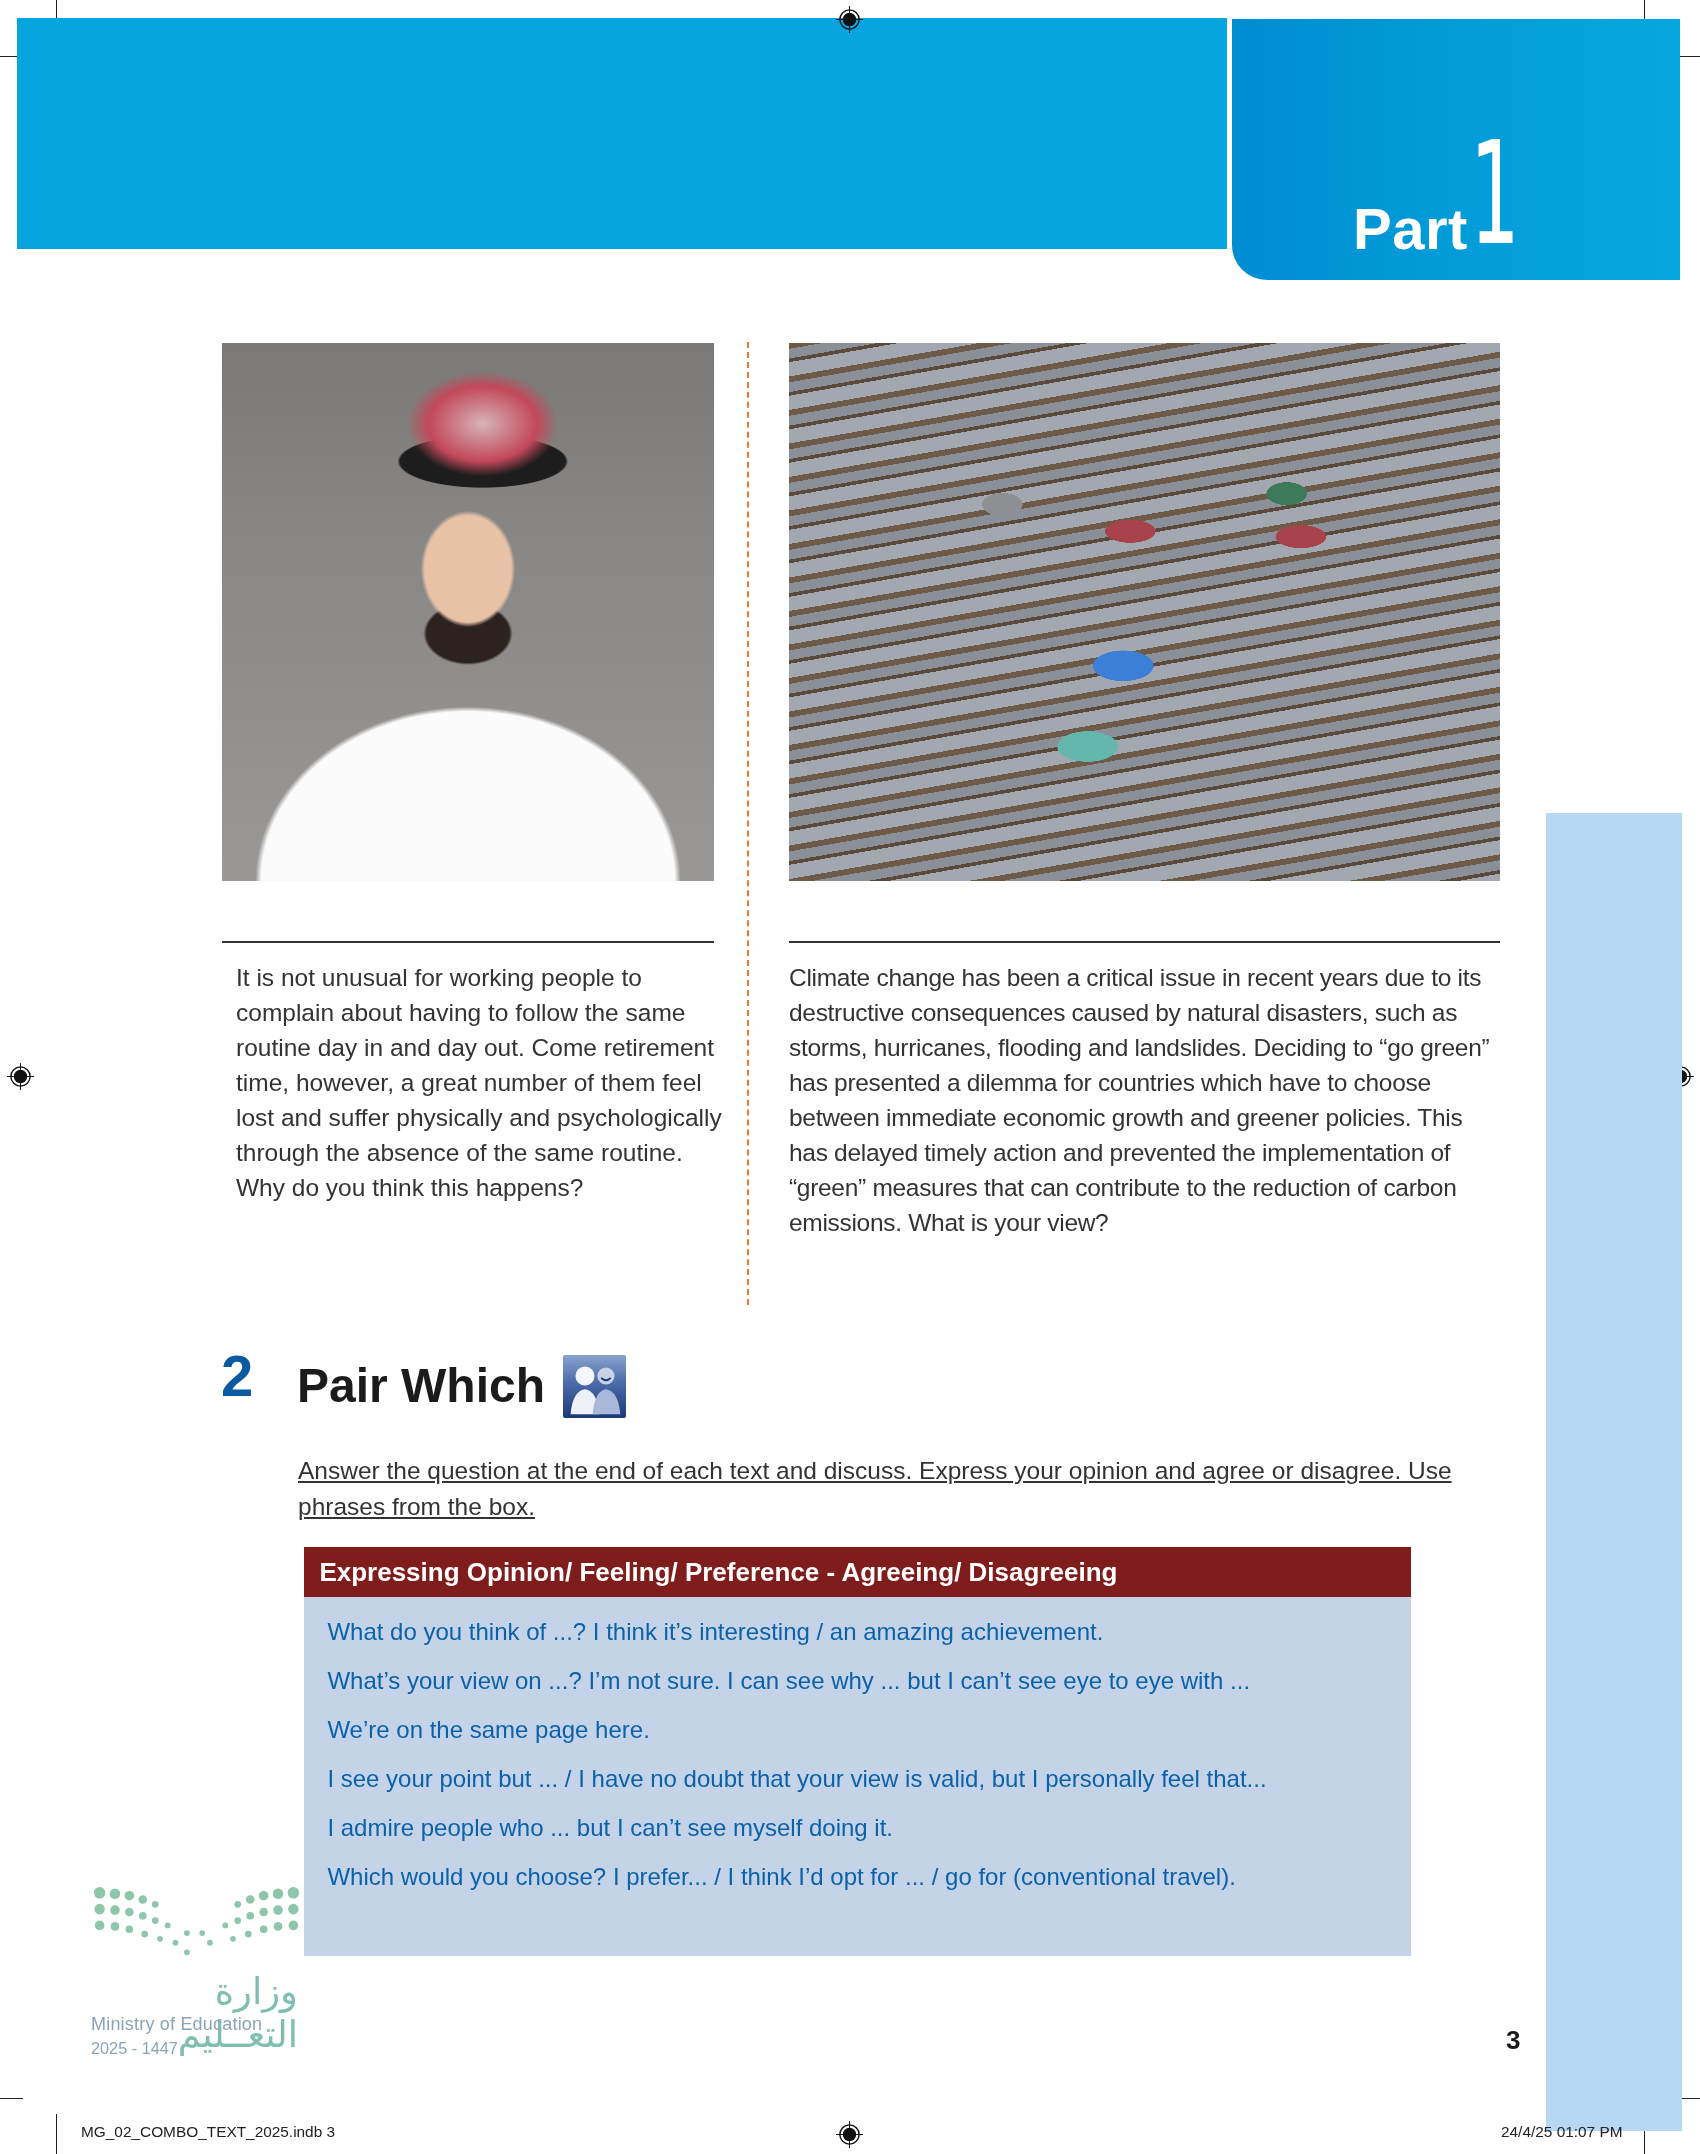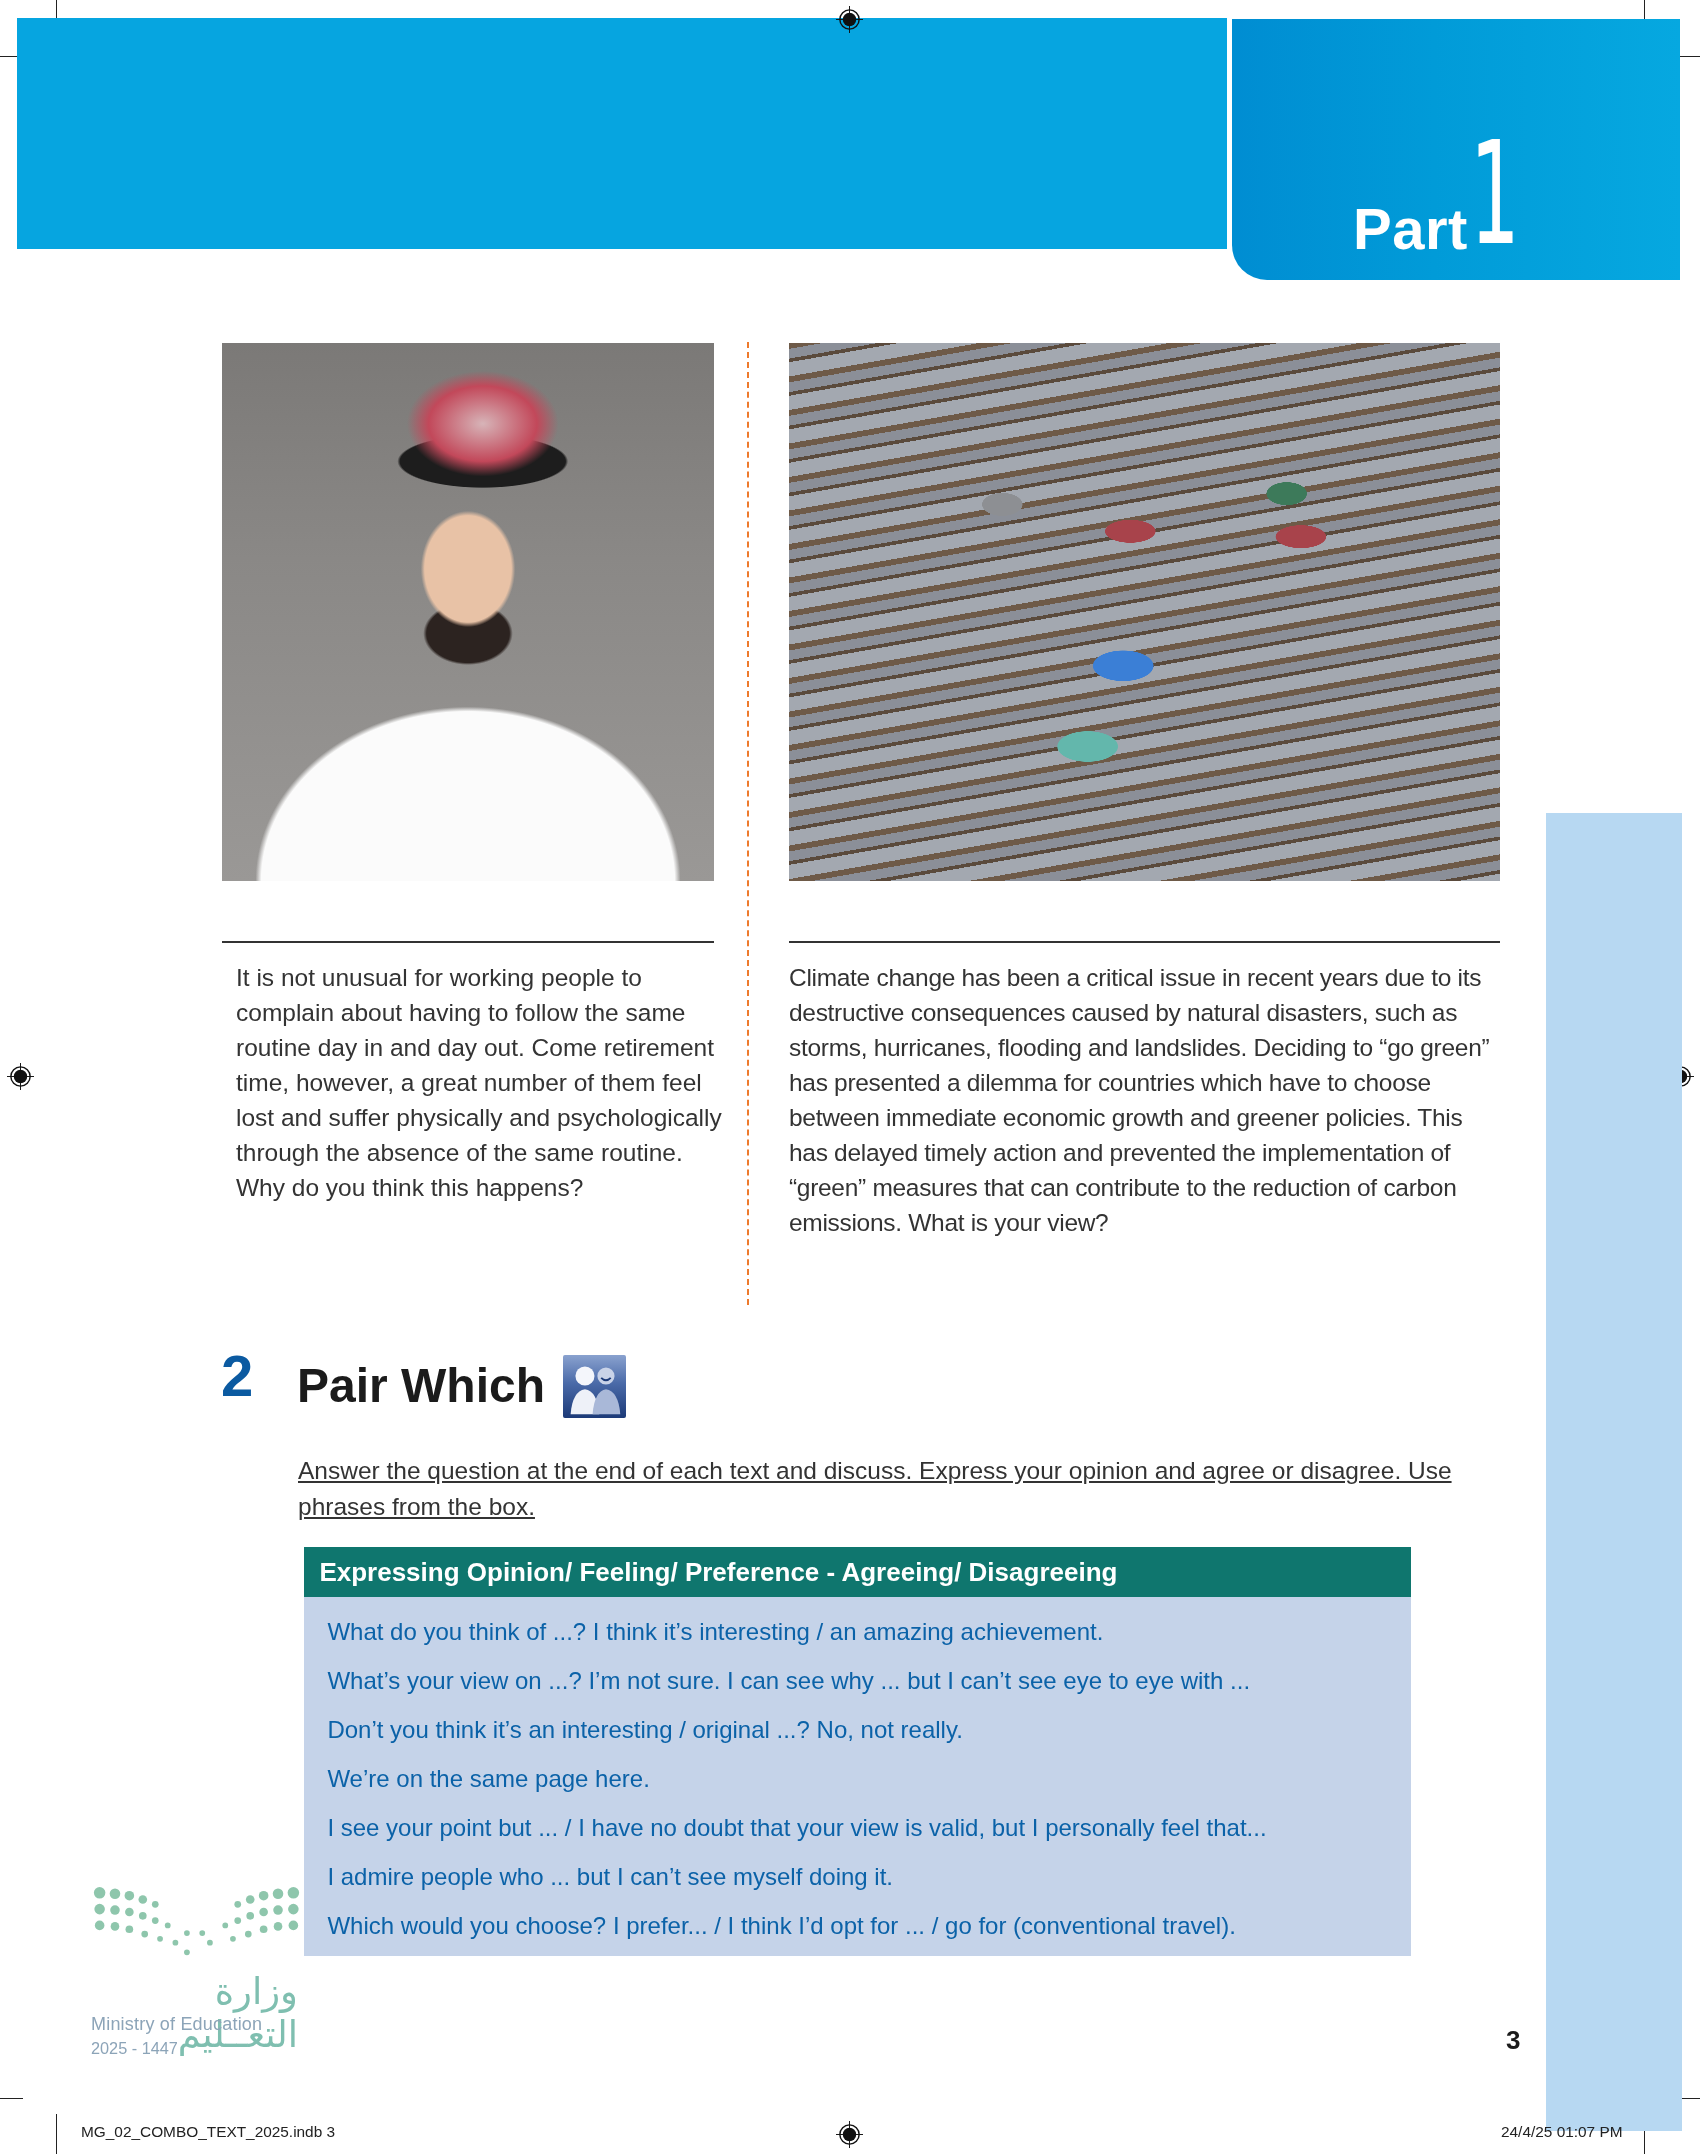--- a/index.html
+++ b/index.html
@@ -83,21 +83,21 @@
     background:linear-gradient(180deg,#8aa2cf 0%, #4a6aa8 45%, #1c3a78 100%);
     border-radius:1.9px;
   }
   .pair-icon svg { width:100%; height:100%; display:block; }
 
   .instructions { left:298px; top:1453px; width:1191px; font-size:24.5px; line-height:36px; color:#333;text-decoration:underline; }
 
   
   .phrase-box { left:304px; top:1547px; width:1107px; height:409px; background:#c5d3e9; }
   .phrase-head {
-    height:50px; background:#0f766e; color:#fff; font-weight:bold; font-size:26px;
+    height:50px; background:#7f1d1d; color:#fff; font-weight:bold; font-size:26px;
     line-height:50px; padding-left:15.4px; box-sizing:border-box;
   }
   .phrase-list { list-style:none; margin:8px; padding:7.7px 0 0 15.4px; }
   .phrase-list li { color:#0b62a8; font-size:24px; height:49px; line-height:38px; }
 
   
   .logo { left:91px; top:1885px; width:211px; height:183px; }
   .logo-dots { position:absolute; left:0; top:0; width:211px; height:77px; }
   .logo-ar { position:absolute; left:0; top:85px; width:207px; font-size:37px; color:#7fbfb0; text-align:right; font-family:"DejaVu Sans", sans-serif; direction:rtl; }
   .logo-en { position:absolute; left:0; top:129px; font-size:18px; color:#8ca4b8; letter-spacing:0.2px; }
@@ -183,21 +183,20 @@
   </svg>
 </div>
 
 <div class="abs instructions">Answer the question at the end of each text and discuss. Express your opinion and agree or disagree. Use phrases from the box.</div>
 
 <div class="abs phrase-box">
   <div class="phrase-head">Expressing Opinion/ Feeling/ Preference - Agreeing/ Disagreeing</div>
   <ul class="phrase-list">
     <li>What do you think of ...? I think it’s interesting / an amazing achievement.</li>
     <li>What’s your view on ...?  I’m not sure. I can see why ... but I can’t see eye to eye with ...</li>
-    <li>Don’t you think it’s an interesting / original ...?  No, not really.</li>
     <li>We’re on the same page here.</li>
     <li>I see your point but ... / I have no doubt that your view is valid, but I personally feel that...</li>
     <li>I admire people who ... but I can’t see myself doing it.</li>
     <li>Which would you choose? I prefer... / I think I’d opt for ... / go for (conventional travel).</li>
   </ul>
 </div>
 
 <div class="abs logo">
   <svg class="logo-dots" viewBox="0 0 220 80">
     <g fill="#8ec6ac">

